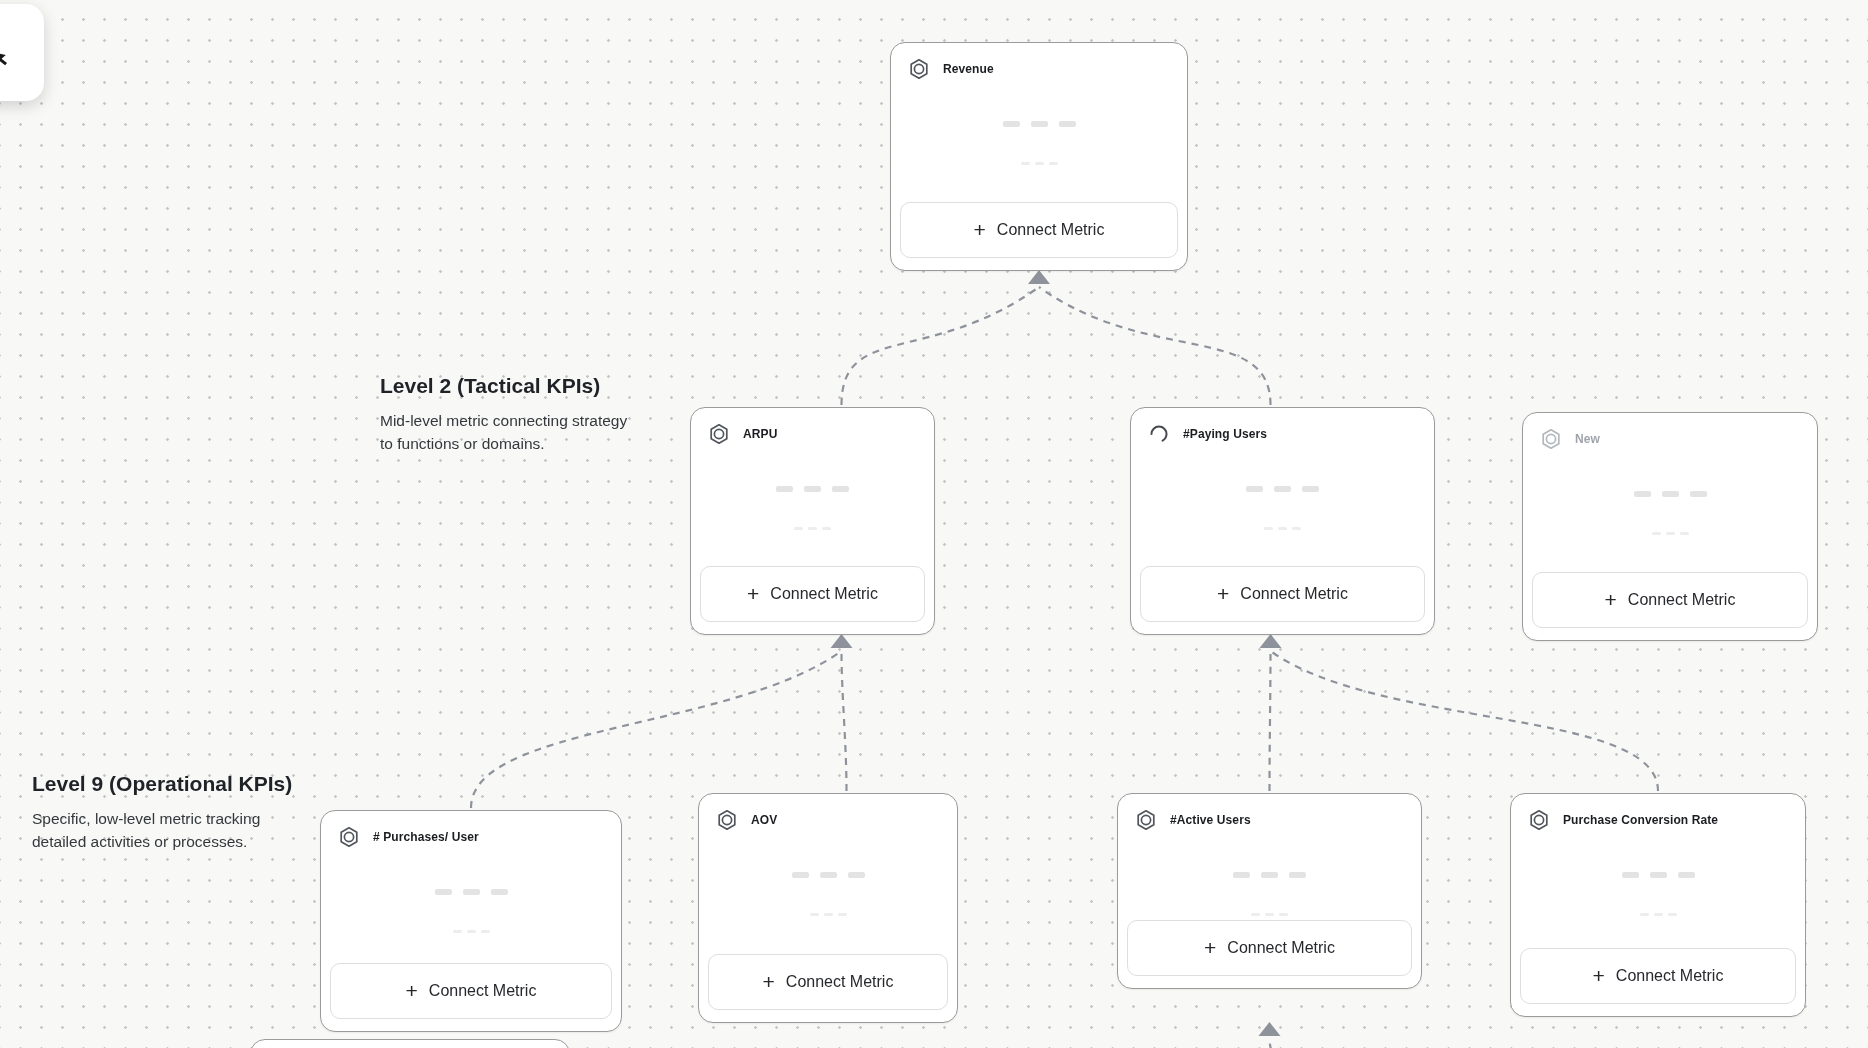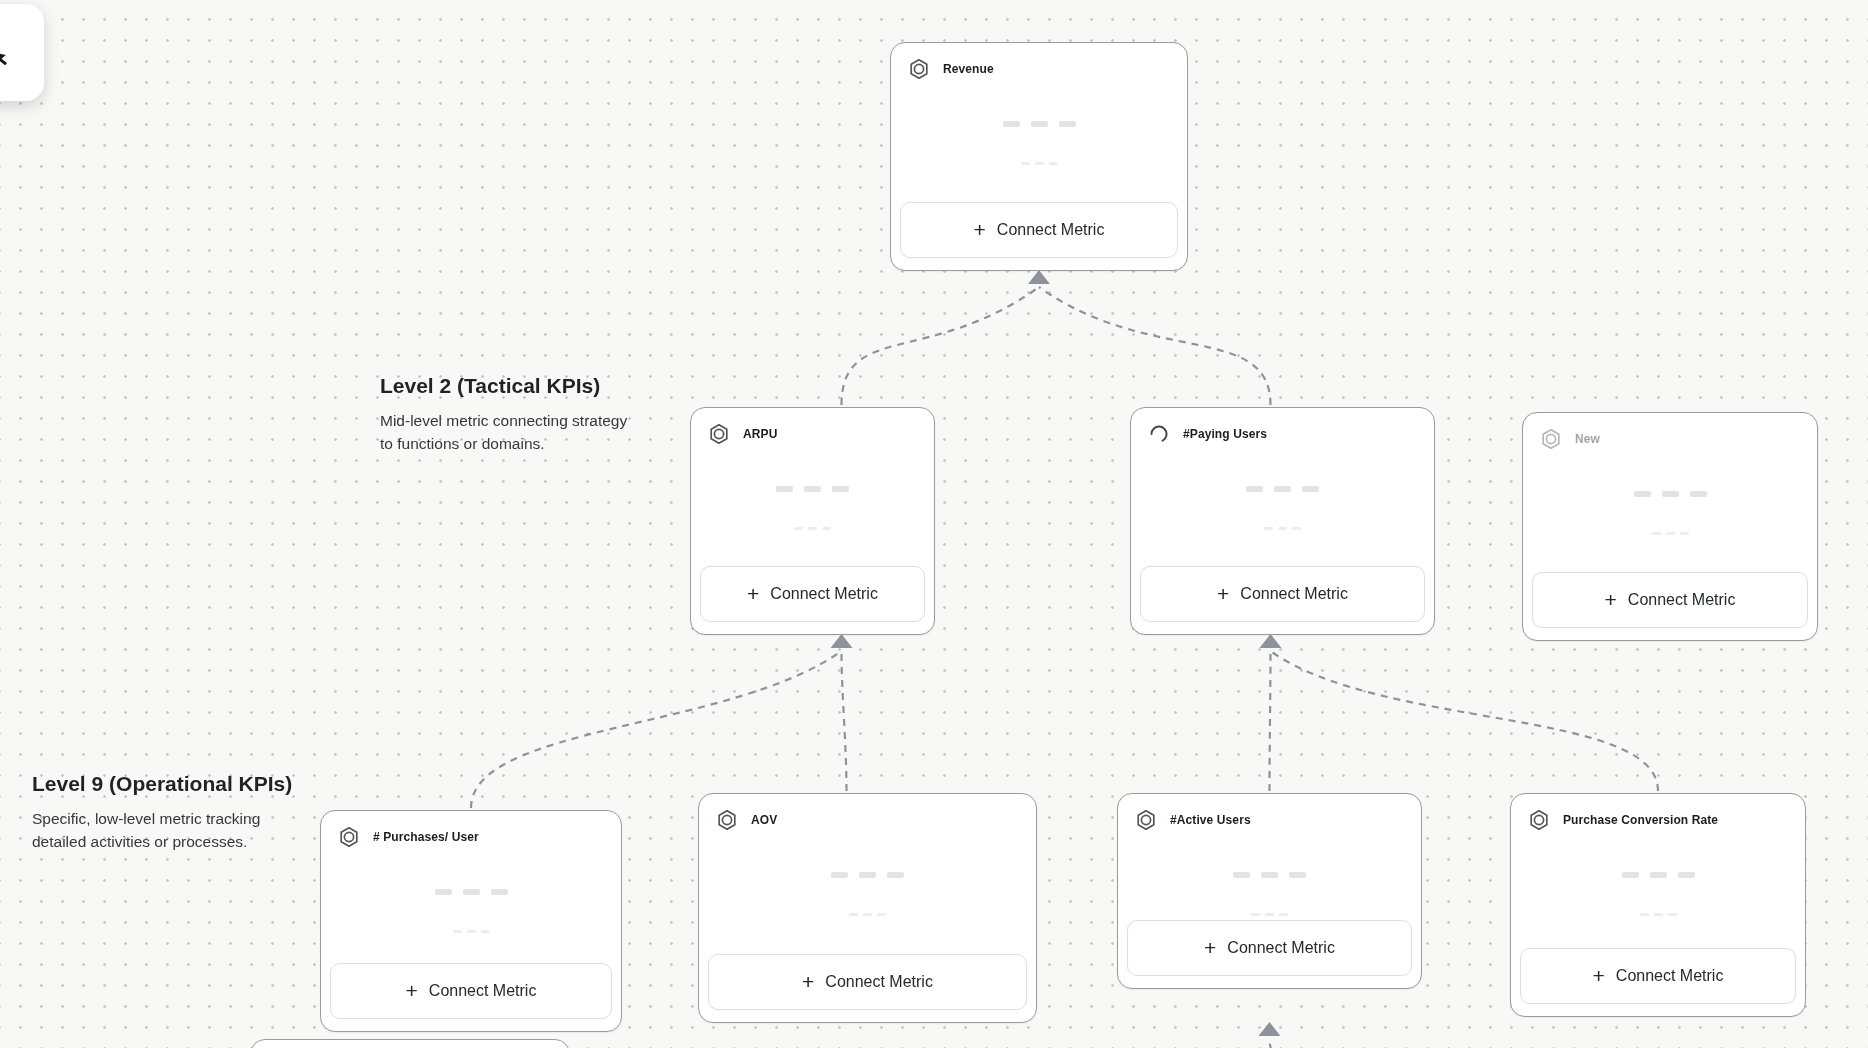--- a/index.html
+++ b/index.html
@@ -194,21 +194,21 @@
           <i></i>
           <i></i>
           <i></i>
         </div>
         <button class="connect-btn">
           <span class="plus">+</span>
           <span class="connect-label">Connect Metric</span>
         </button>
       </div>
     </div>
-    <div class="card" style="left: 698px; top: 793px; width: 339px; height: 230px;">
+    <div class="card" style="left: 698px; top: 793px; width: 260px; height: 230px;">
       <div class="card-inner">
         <div class="card-header">
           <span class="metric-icon">
             <svg width="22" height="22" viewBox="0 0 22 22">
               <path d="M11 1.8 L18.8 6.3 V15.7 L11 20.2 L3.2 15.7 V6.3 Z" fill="none" stroke="#52565c" stroke-width="1.7" stroke-linejoin="round"></path>
               <circle cx="11" cy="11" r="4.6" fill="none" stroke="#52565c" stroke-width="1.7"></circle>
             </svg>
           </span>
           <span class="card-title">AOV</span>
         </div>

